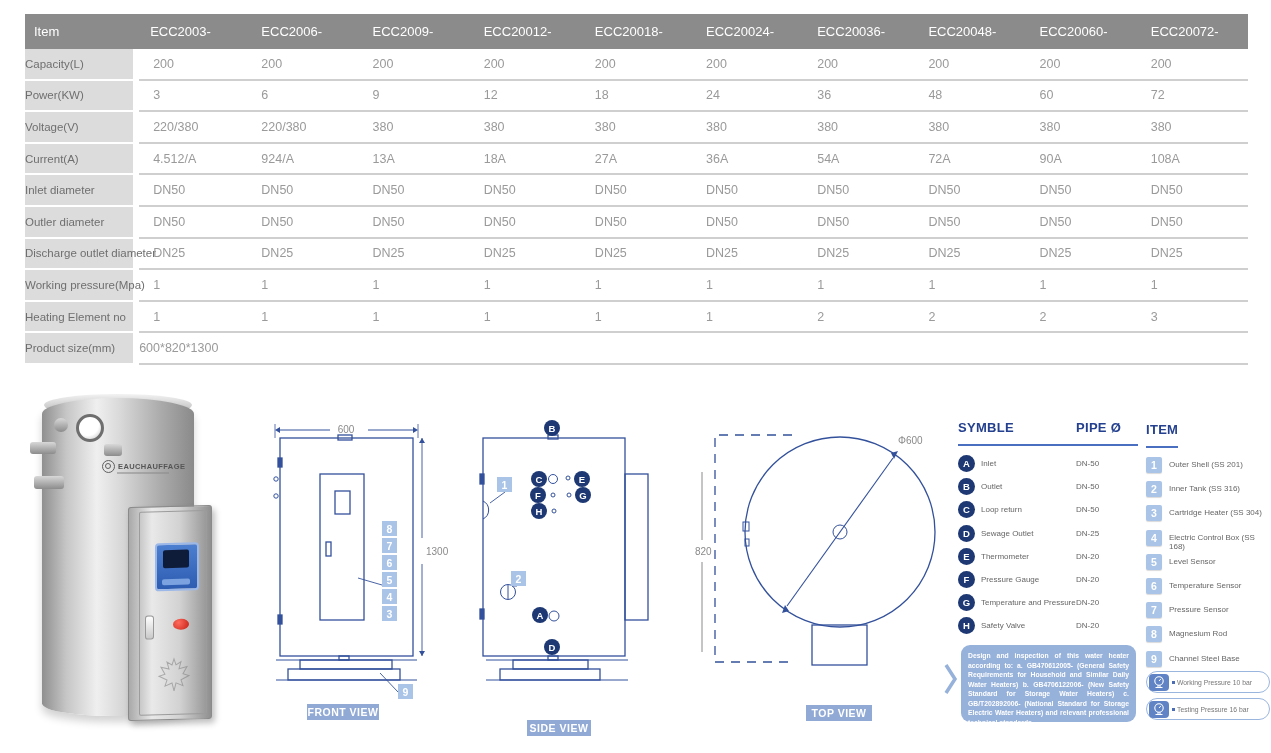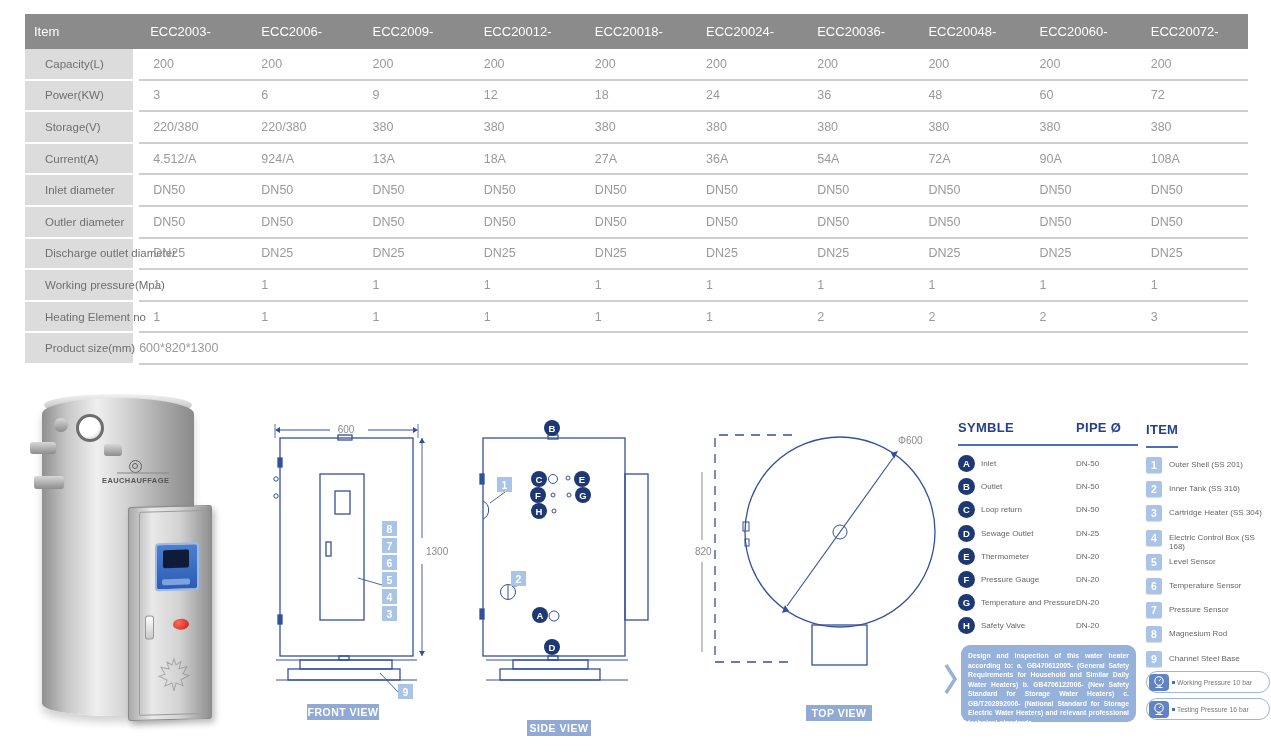--- a/index.html
+++ b/index.html
@@ -5,35 +5,35 @@
   html,body{margin:0;padding:0;background:#fff;}
   body{width:1271px;height:753px;position:relative;font-family:"Liberation Sans",sans-serif;overflow:hidden;}
   .stage{position:absolute;inset:0;border-radius:14px;}
 
   
   table.spec{position:absolute;left:25px;top:14px;width:1223px;border-collapse:collapse;table-layout:fixed;}
   table.spec thead tr{background:#8b8b8b;}
   table.spec thead th{height:33px;color:#fff;font-size:13px;font-weight:normal;text-align:left;padding-left:14px;white-space:nowrap;}
   table.spec thead th.label-col{padding-left:9px;}
   table.spec tbody tr{border-bottom:2px solid #cfcfcf;}
-  table.spec tbody th.row-label{background:#dcdcdc;color:#6f6f6f;font-size:11.5px;font-weight:normal;text-align:left;padding-left:20px;height:27.6px;white-space:nowrap;border-right:6px solid #fff;border-bottom:2px solid #fff;}
+  table.spec tbody th.row-label{background:#dcdcdc;color:#6f6f6f;font-size:11.5px;font-weight:normal;text-align:left;padding-left:0;height:27.6px;white-space:nowrap;border-right:6px solid #fff;border-bottom:2px solid #fff;}
   table.spec tbody td{color:#9a9a9a;font-size:12.5px;padding-left:14px;white-space:nowrap;}
   table.spec tbody td.span-cell{text-align:left;padding-left:0;}
 
   
   .photo{position:absolute;left:30px;top:388px;width:210px;height:350px;}
   .tank{position:absolute;left:12px;top:10px;width:152px;height:318px;border-radius:50% 50% 46% 46% / 5% 5% 4% 4%;background:linear-gradient(90deg,#8f8f8f 0%,#c6c6c6 16%,#efefef 36%,#d8d8d8 52%,#ababab 78%,#8a8a8a 100%);box-shadow:0 6px 8px rgba(0,0,0,.18);}
   .tank-cap{position:absolute;left:14px;top:6px;width:148px;height:22px;border-radius:50%;background:linear-gradient(180deg,#f2f2f2,#b5b5b5);}
   .gauge-dial{position:absolute;left:46px;top:26px;width:22px;height:22px;border-radius:50%;background:radial-gradient(circle at 40% 35%,#fff 55%,#bbb 100%);border:3px solid #6e6e6e;}
   .pipe{position:absolute;background:linear-gradient(180deg,#d8d8d8,#8c8c8c);border-radius:3px;}
   .pipe.p1{left:0px;top:54px;width:26px;height:12px;}
   .pipe.p2{left:4px;top:88px;width:30px;height:13px;}
   .pipe.p3{left:24px;top:30px;width:14px;height:14px;border-radius:50%;}
   .pipe.p4{left:74px;top:56px;width:18px;height:12px;}
-  .brand-row{position:absolute;left:72px;top:72px;display:flex;align-items:center;gap:3px;flex-direction:column;}
+  .brand-row{position:absolute;left:72px;top:72px;display:flex;align-items:center;gap:3px;}
   .brand-swirl{width:11px;height:11px;border:1.5px solid #5f5f5f;border-radius:50%;position:relative;}
   .brand-swirl:after{content:"";position:absolute;left:2px;top:2px;width:4px;height:4px;border:1px solid #5f5f5f;border-radius:50%;}
   .brand-text{font-size:7.5px;letter-spacing:.4px;color:#555;font-weight:bold;}
   .brand-tag{position:absolute;left:87px;top:84px;width:52px;height:2px;background:#8d8d8d;opacity:.55;}
   .cpanel{position:absolute;left:98px;top:118px;width:82px;height:212px;background:linear-gradient(90deg,#a9a9a9 0%,#e9e9e9 28%,#d2d2d2 62%,#8f8f8f 100%);border:1px solid #8a8a8a;border-radius:3px;transform:skewY(-1.5deg);box-shadow:3px 4px 6px rgba(0,0,0,.25);}
   .cpanel-inner{position:absolute;left:10px;top:4px;right:4px;bottom:4px;border:1px solid #9c9c9c;border-radius:2px;}
   .display{position:absolute;left:26px;top:36px;width:40px;height:44px;background:linear-gradient(180deg,#4d7fd0,#2d5cb0);border-radius:4px;border:2px solid #9cb8e8;}
   .display .screen{position:absolute;left:6px;top:5px;width:26px;height:18px;background:#0e1c3a;border-radius:2px;}
   .display .btnbar{position:absolute;left:5px;bottom:4px;width:28px;height:6px;background:#7ca3e0;border-radius:2px;}
   .slot{position:absolute;left:16px;top:108px;width:7px;height:22px;background:linear-gradient(180deg,#fff,#c9c9c9);border-radius:3px;border:1px solid #999;}
@@ -109,21 +109,21 @@
           <td>9</td>
           <td>12</td>
           <td>18</td>
           <td>24</td>
           <td>36</td>
           <td>48</td>
           <td>60</td>
           <td>72</td>
         </tr>
         <tr>
-          <th class="row-label">Storage(V)</th>
+          <th class="row-label">Voltage(V)</th>
           <td>220/380</td>
           <td>220/380</td>
           <td>380</td>
           <td>380</td>
           <td>380</td>
           <td>380</td>
           <td>380</td>
           <td>380</td>
           <td>380</td>
           <td>380</td>

